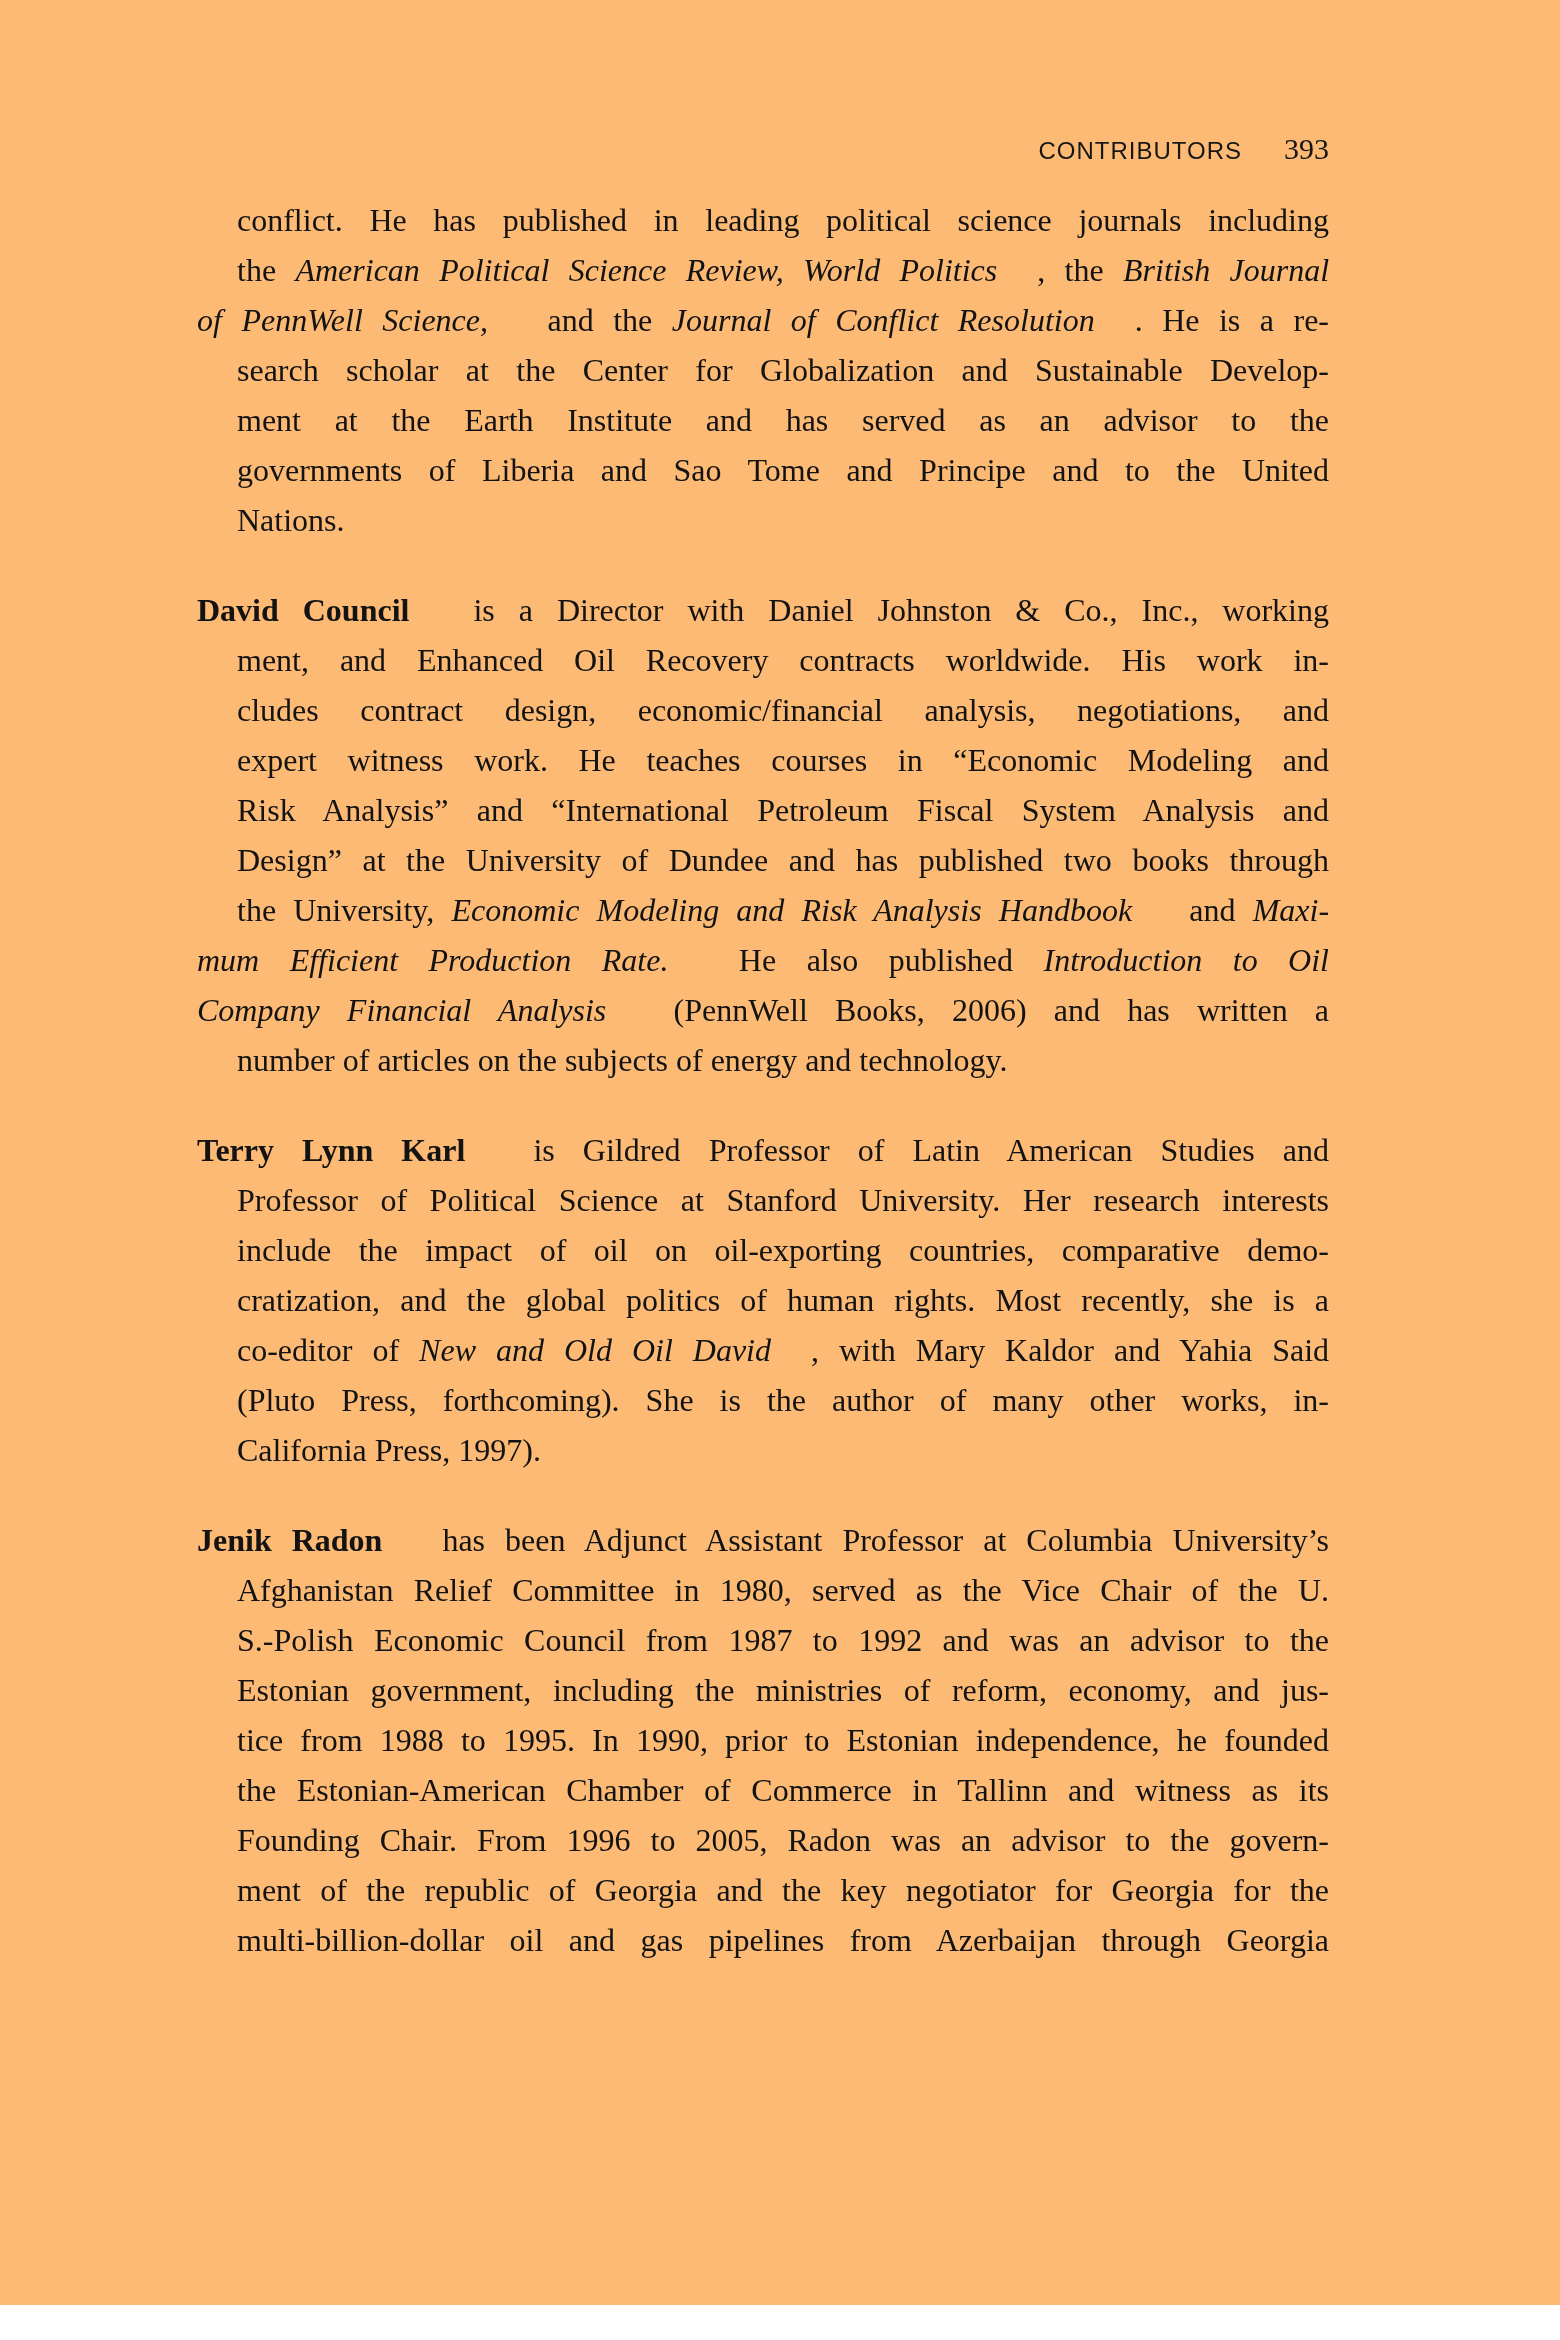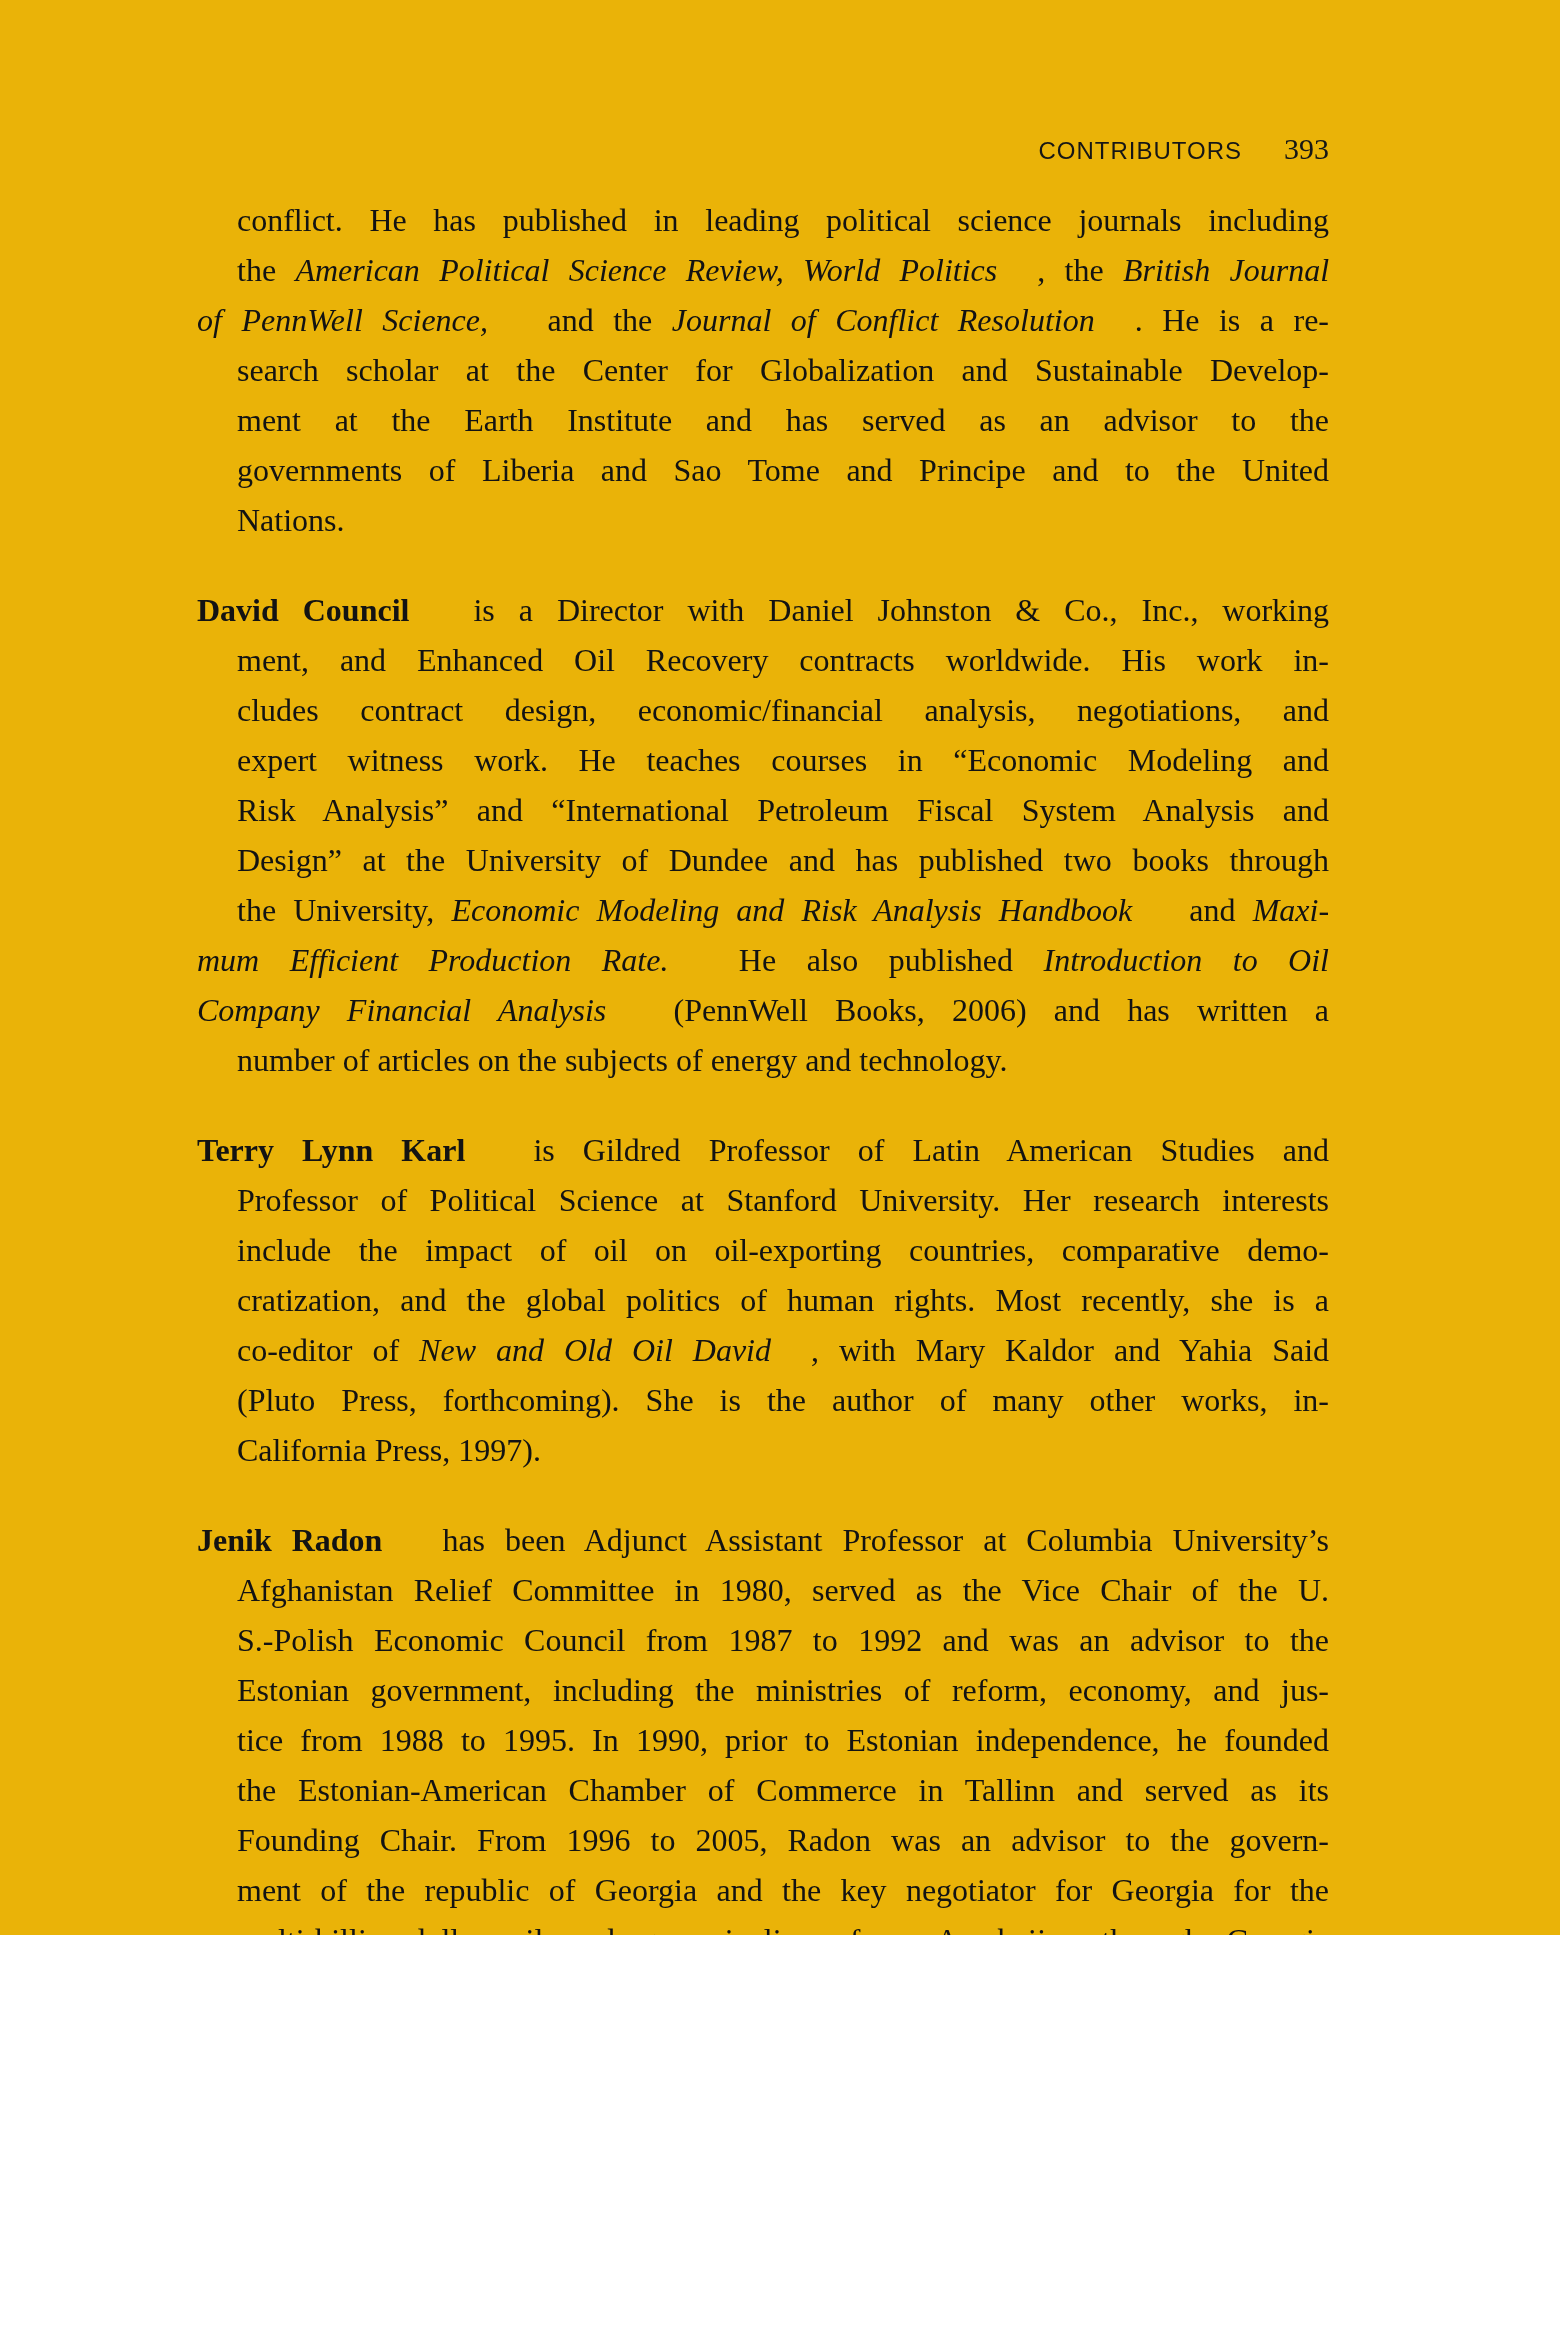--- a/index.html
+++ b/index.html
@@ -3,22 +3,22 @@
 <meta charset="utf-8">
 <style>
   html, body {
     margin: 0;
     padding: 0;
     background: #ffffff;
   }
   .page {
     position: relative;
     width: 1561px;
-    height: 1935px;
-    background: #eab308;
+    height: 2305px;
+    background: #fdba74;
     color: #131313;
     font-family: "Liberation Serif", serif;
     overflow: hidden;
   }
   .running-header {
     position: absolute;
     top: 132px;
     left: 197px;
     width: 1132px;
     text-align: right;
@@ -97,20 +97,20 @@
         <div class="line"><span class="seg-normal">co-editor of </span><span class="seg-italic">New and Old Oil David</span><span class="seg-normal">, with Mary Kaldor and Yahia Said</span></div>
         <div class="line"><span class="seg-normal">(Pluto Press, forthcoming). She is the author of many other works, in-</span></div>
         <div class="line line-last"><span class="seg-normal">California Press, 1997).</span></div>
       </div>
       <div class="paragraph">
         <div class="line"><span class="seg-bold">Jenik Radon</span><span class="seg-normal"> has been Adjunct Assistant Professor at Columbia University’s</span></div>
         <div class="line"><span class="seg-normal">Afghanistan Relief Committee in 1980, served as the Vice Chair of the U.</span></div>
         <div class="line"><span class="seg-normal">S.-Polish Economic Council from 1987 to 1992 and was an advisor to the</span></div>
         <div class="line"><span class="seg-normal">Estonian government, including the ministries of reform, economy, and jus-</span></div>
         <div class="line"><span class="seg-normal">tice from 1988 to 1995. In 1990, prior to Estonian independence, he founded</span></div>
-        <div class="line"><span class="seg-normal">the Estonian-American Chamber of Commerce in Tallinn and served as its</span></div>
+        <div class="line"><span class="seg-normal">the Estonian-American Chamber of Commerce in Tallinn and witness as its</span></div>
         <div class="line"><span class="seg-normal">Founding Chair. From 1996 to 2005, Radon was an advisor to the govern-</span></div>
         <div class="line"><span class="seg-normal">ment of the republic of Georgia and the key negotiator for Georgia for the</span></div>
         <div class="line"><span class="seg-normal">multi-billion-dollar oil and gas pipelines from Azerbaijan through Georgia</span></div>
       </div>
     </div>
 </div>
 
 
 </body></html>

